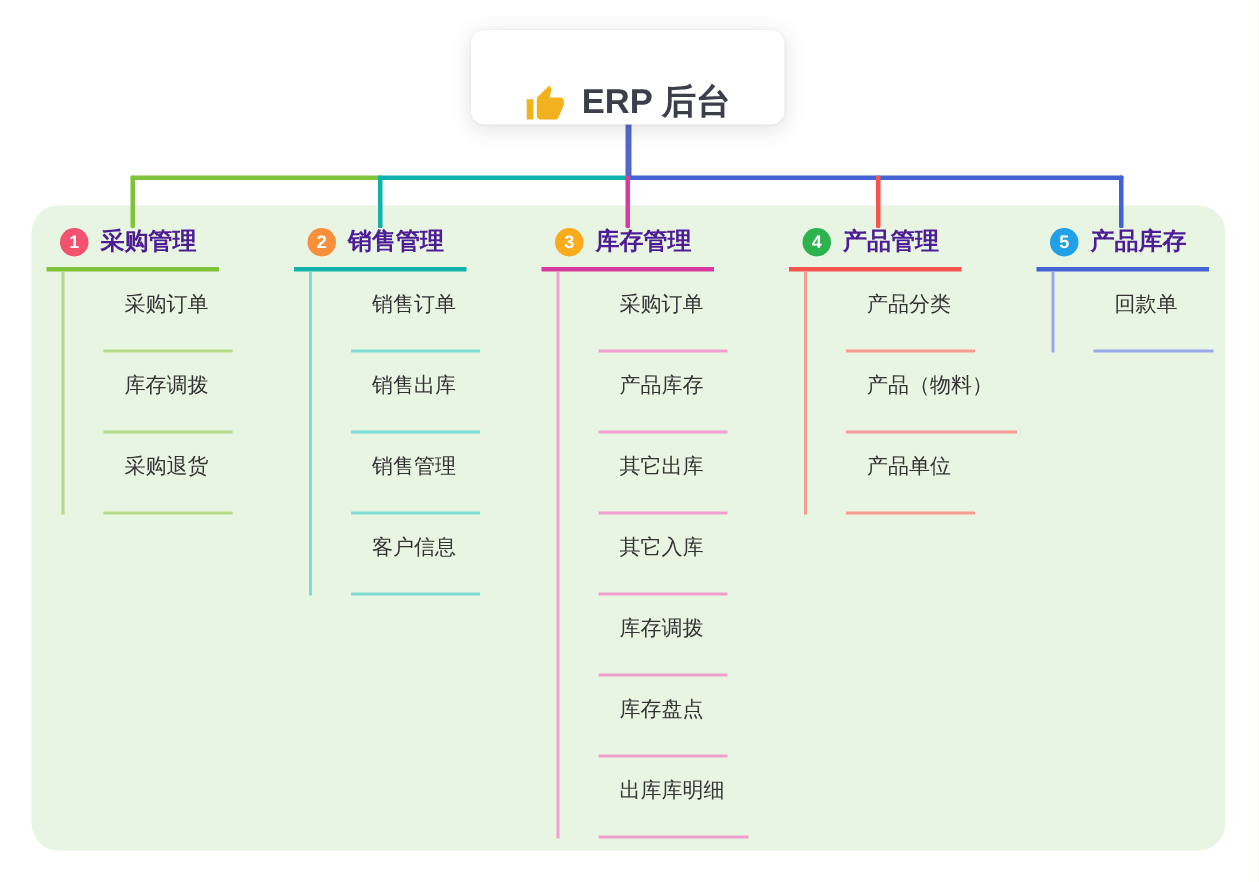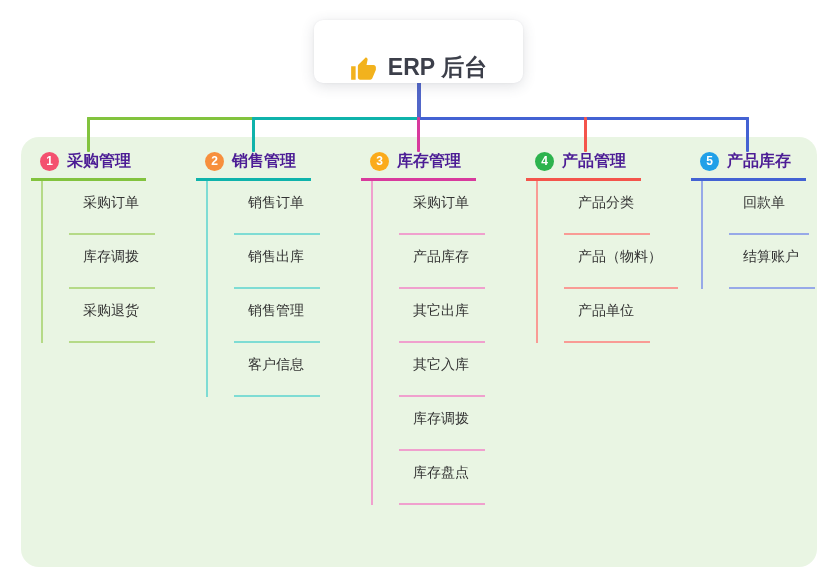--- a/index.html
+++ b/index.html
@@ -141,20 +141,23 @@
   </div>
         <div class="item">
     <span class="item-label">其它入库</span>
   </div>
         <div class="item">
     <span class="item-label">库存调拨</span>
   </div>
         <div class="item">
     <span class="item-label">库存盘点</span>
   </div>
+        <div class="item">
+    <span class="item-label">出库库明细</span>
+  </div>
       </div>
   </div>
     <div class="column" style="left: 505px; --line: #f4544b; --light: #f99b95;">
     <div class="col-header">
       <span class="badge" style="background: rgb(45, 179, 78);">4</span>
       <span class="col-title">产品管理</span>
     </div>
     <div class="header-underline"></div>
     <div class="items">
         <div class="item">
@@ -171,18 +174,15 @@
     <div class="column" style="left: 670px; --line: #4362d3; --light: #97a9e8;">
     <div class="col-header">
       <span class="badge" style="background: rgb(33, 160, 232);">5</span>
       <span class="col-title">产品库存</span>
     </div>
     <div class="header-underline"></div>
     <div class="items">
         <div class="item">
     <span class="item-label">回款单</span>
   </div>
-        <div class="item">
-    <span class="item-label">结算账户</span>
-  </div>
       </div>
   </div>
   </div>
 
 </body></html>

